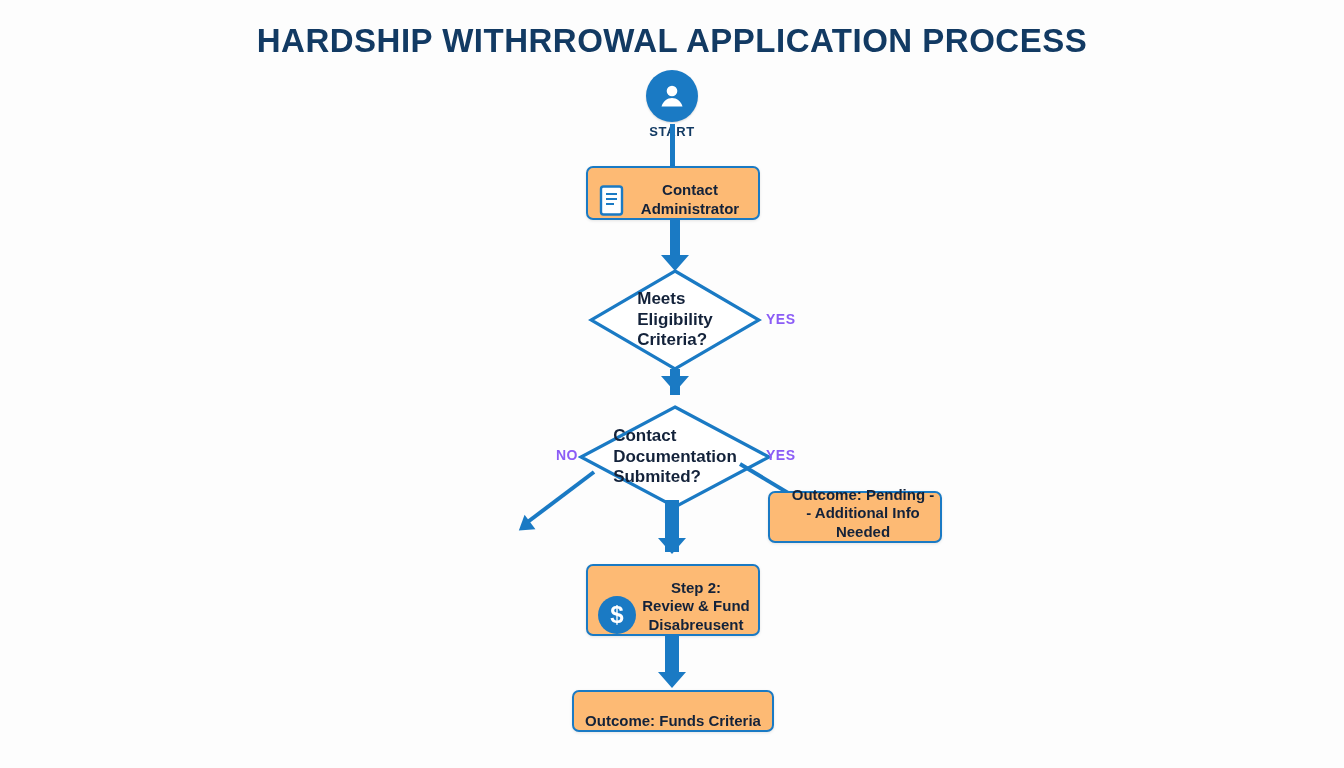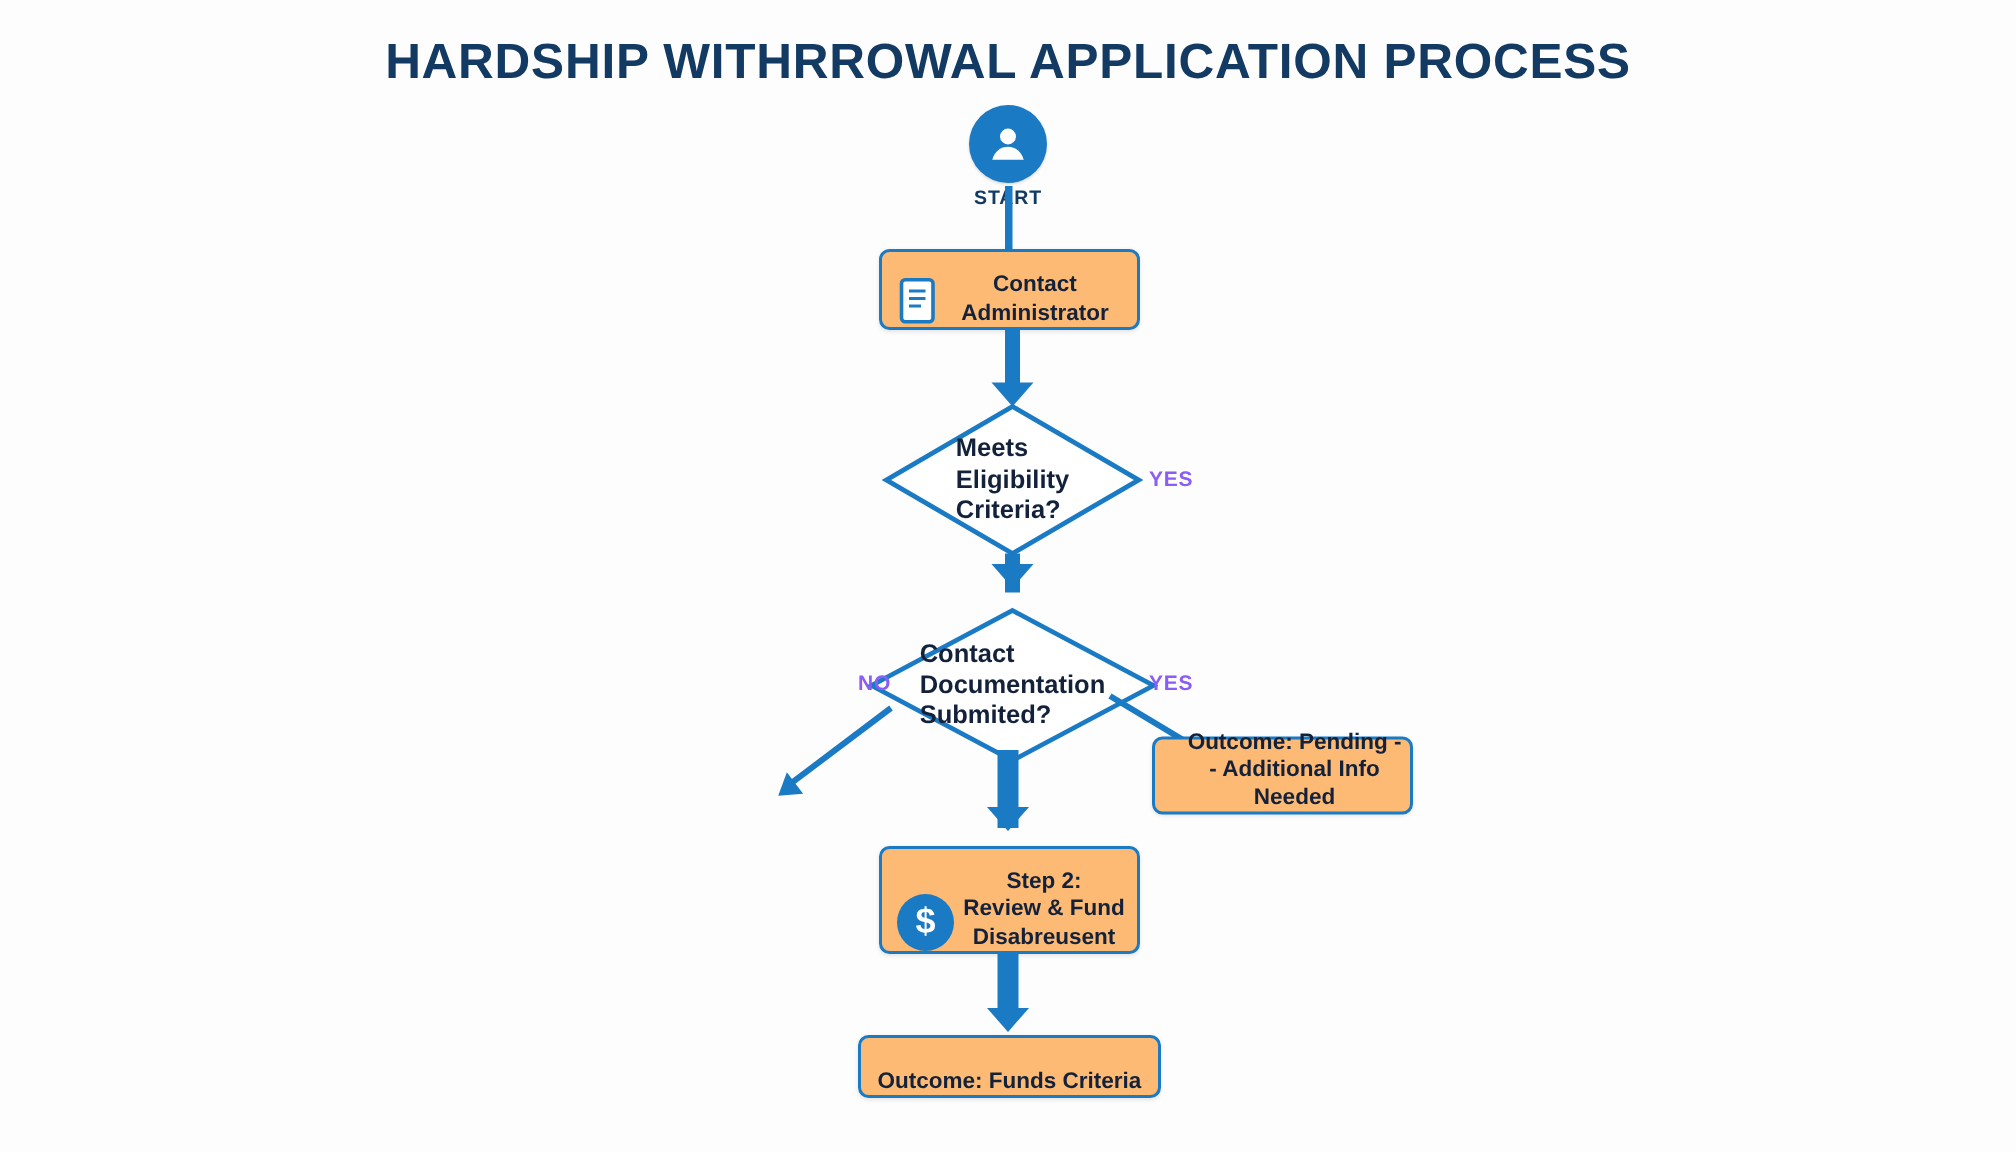--- a/index.html
+++ b/index.html
@@ -212,21 +212,21 @@
   <div class="arrowhead" style="left:661px; top:376px;"></div>
 
   <div class="diamond-wrap" style="left:578px; top:404px; width:194px; height:106px;">
     <svg class="diamond-shape" viewBox="0 0 194 106" preserveAspectRatio="none">
       <polygon points="97,3 191,53 97,103 3,53" fill="#ffffff" stroke="#1a7ac4" stroke-width="3.2"></polygon>
     </svg>
     <div class="diamond-text">Contact
 Documentation
 Submited?</div>
   </div>
-  <div class="edge-label" style="left:572px; top:447px;">NO</div>
+  <div class="edge-label" style="left:556px; top:447px;">NO</div>
   <div class="edge-label" style="left:766px; top:447px;">YES</div>
 
   <div class="diag" style="left:594px; top:470px; width:86px; transform: rotate(143deg);"></div>
   <div class="diag-head" style="left:530px; top:513px; transform: rotate(143deg);"></div>
 
   <div class="diag" style="left:740px; top:462px; width:96px; transform: rotate(31deg);"></div>
   <div class="diag-head" style="left:822px; top:511px; transform: rotate(31deg);"></div>
 
 
   <div class="box" style="left:768px; top:491px; width:174px; height:52px;padding-left:16px;">

